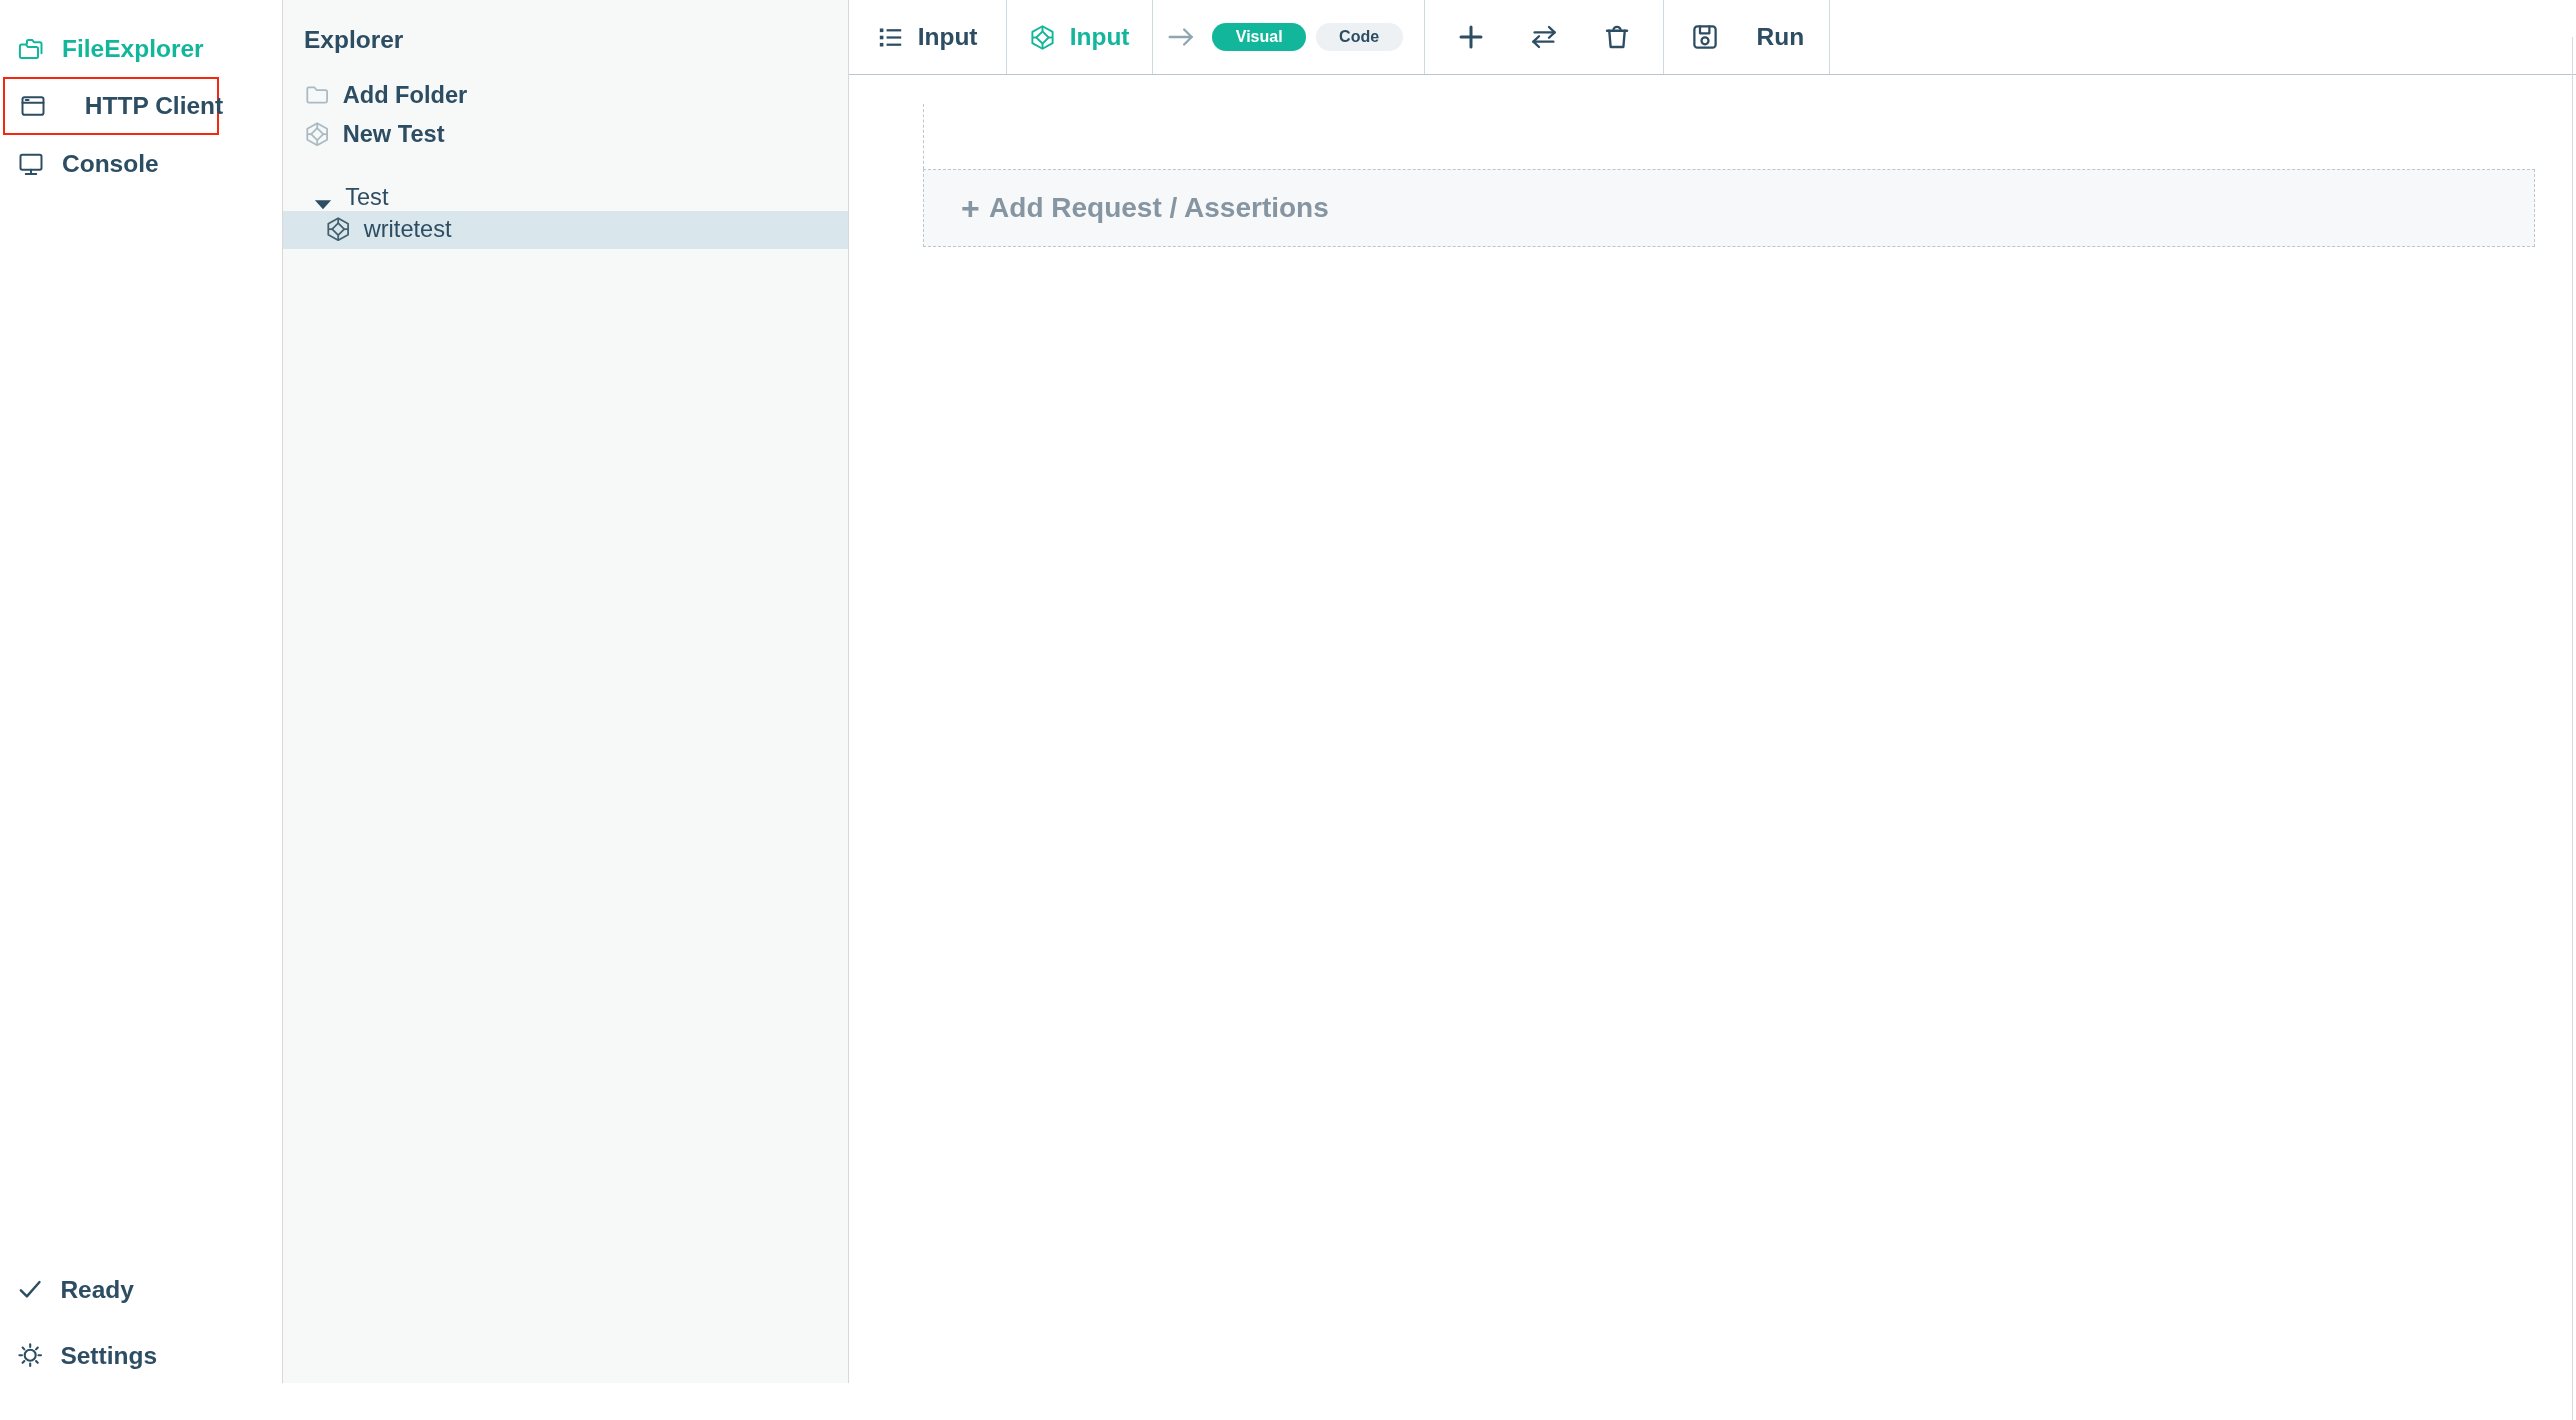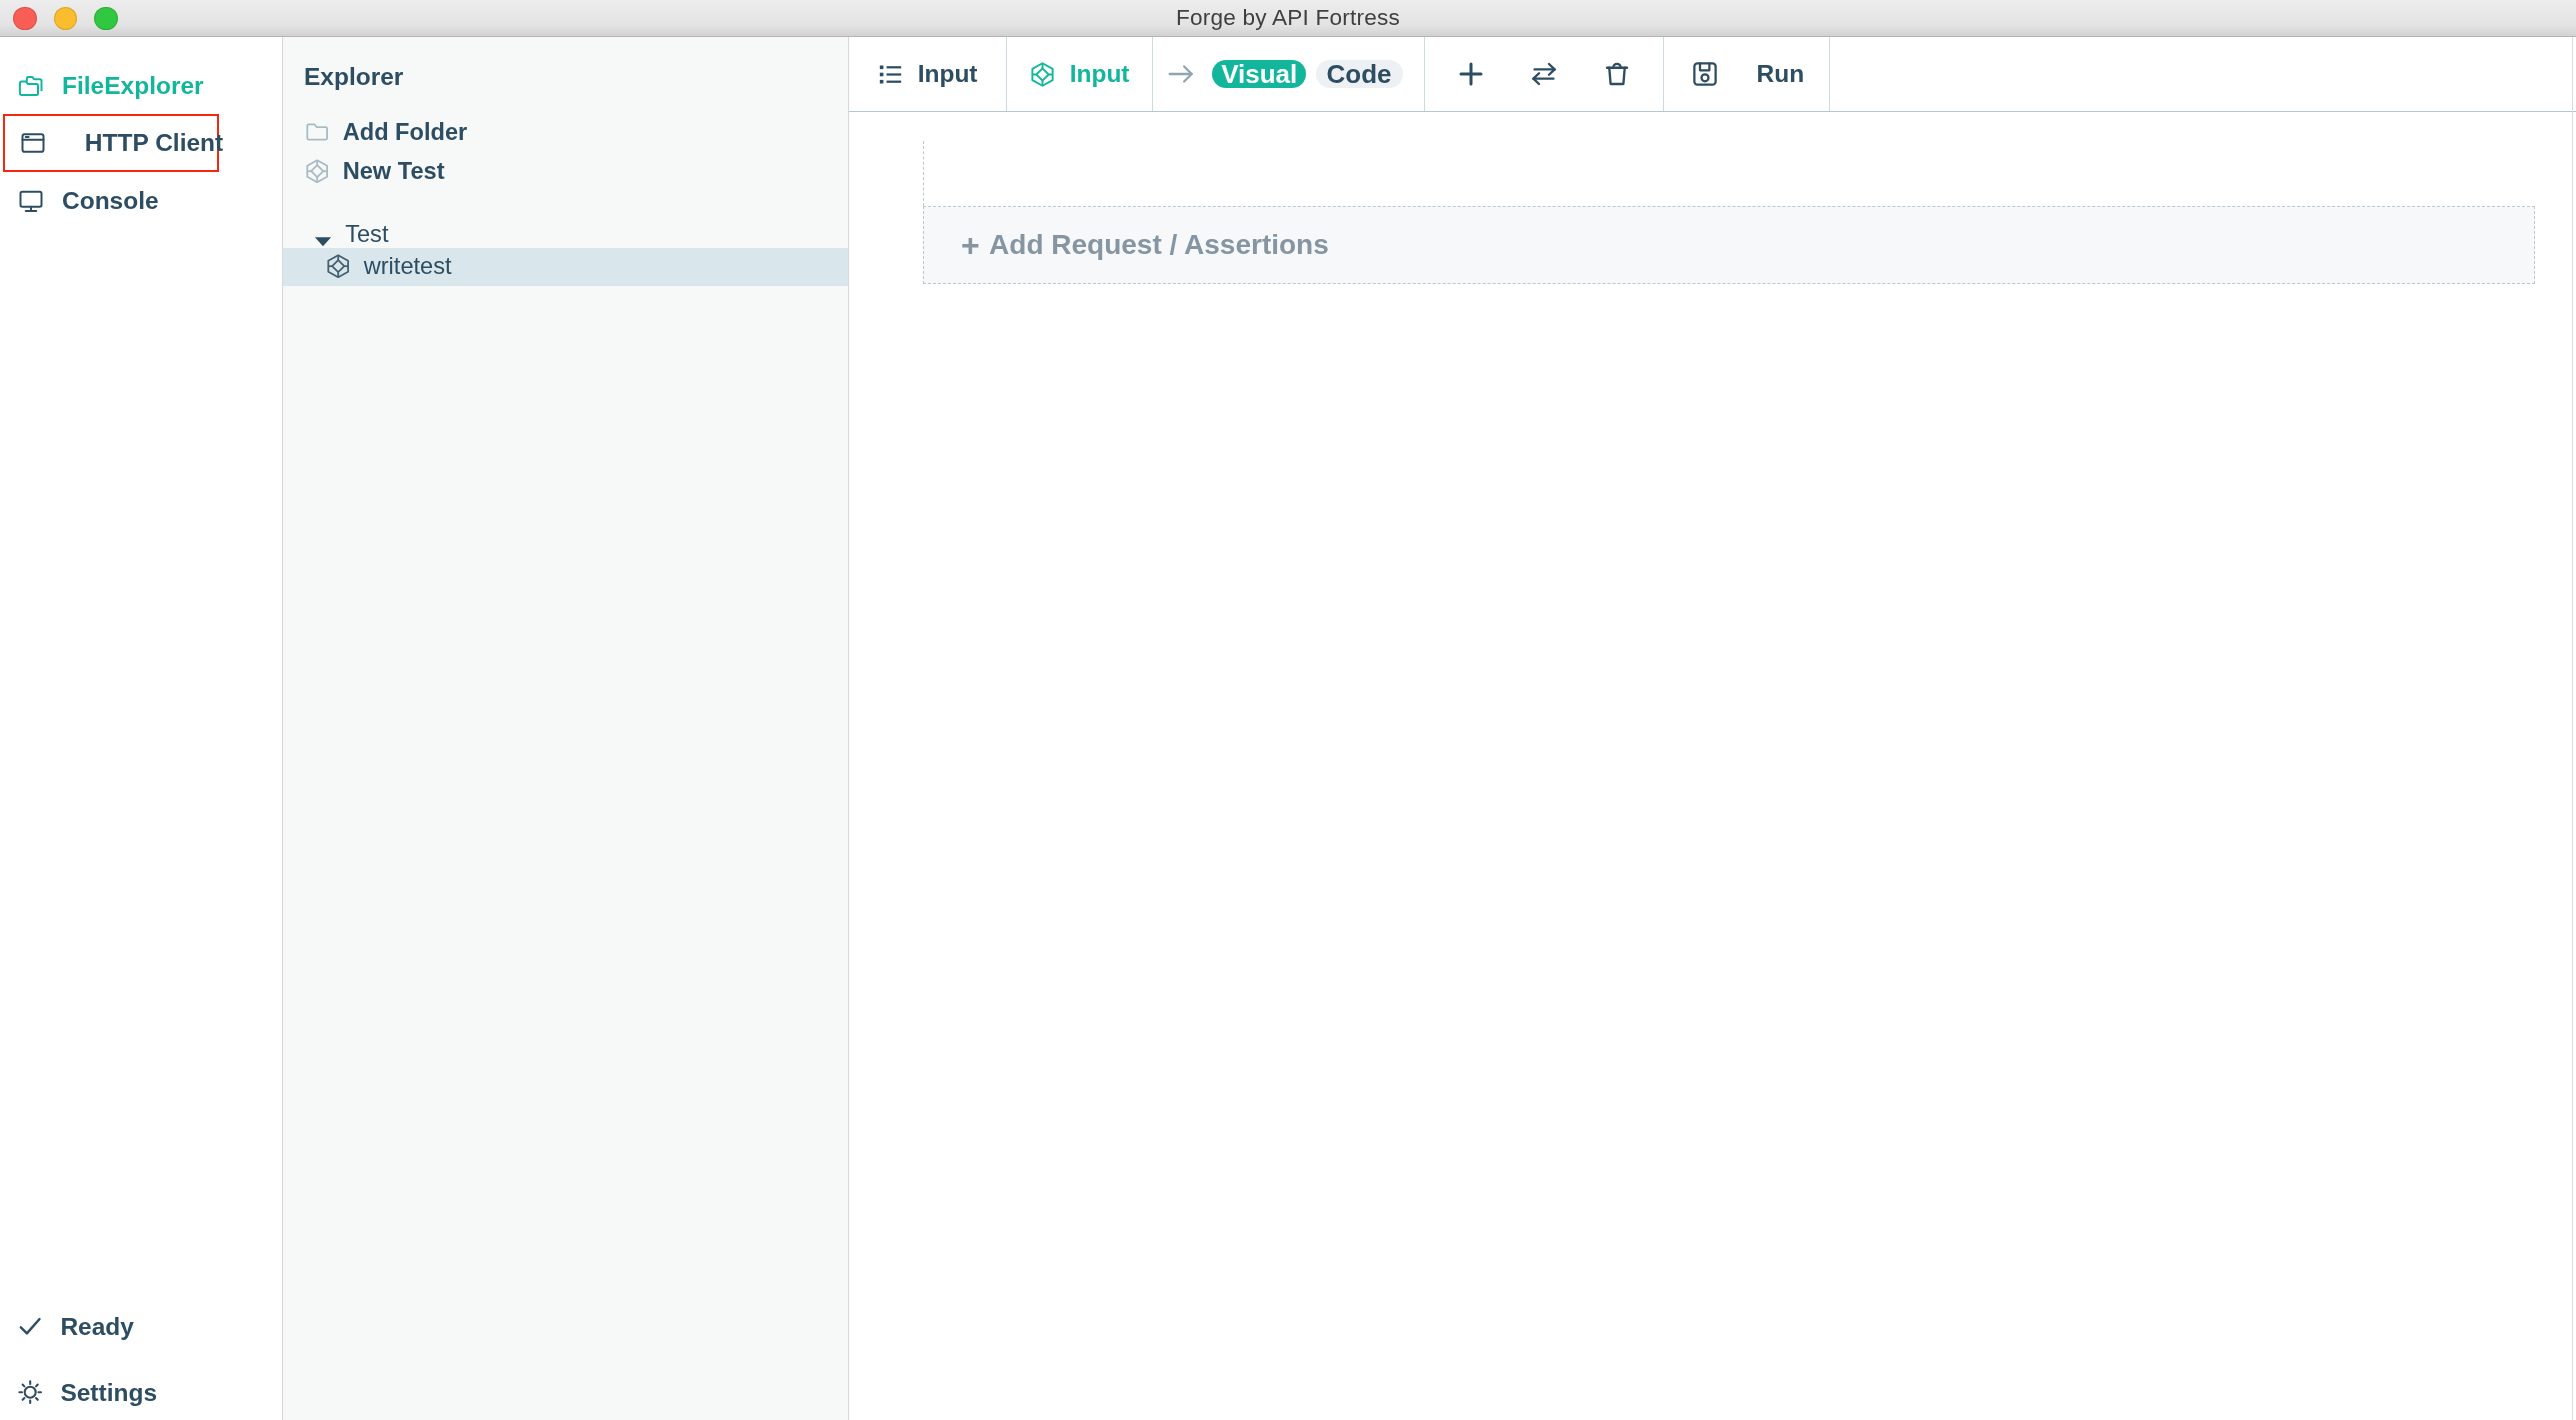--- a/index.html
+++ b/index.html
@@ -113,21 +113,21 @@
   }
   .tgroup.filler{flex:1;border-right:none;}
   .ttab{width:158px;justify-content:center;gap:13.2px;font-size:24.5px;font-weight:600;color:var(--navy);cursor:default;}
   .ttab.unit{width:146px;color:var(--accent);}
   .ttab svg{width:27px;height:27px;}
   .tmode{width:272px;padding-left:13.2px;}
   .tmode .flow-arrow{width:30px;height:30px;color:var(--arrow-gray);margin-right:16px;flex:0 0 auto;}
   .pill{
     height:28px;border-radius:14px;
     display:flex;align-items:center;justify-content:center;
-    font-size:26px;font-weight:600;cursor:default;
+    font-size:16px;font-weight:600;cursor:default;
   }
   .pill.visual{width:94px;background:var(--accent);color:#fff;}
   .pill.code{width:87px;background:#edf1f4;color:var(--navy);margin-left:9.4px;}
   .ticons{width:239px;justify-content:space-between;padding:0 30px;}
   .tbtn{width:32px;height:32px;display:flex;align-items:center;justify-content:center;color:var(--navy);cursor:default;}
   .tbtn svg{width:30px;height:30px;}
   .trun{width:166px;padding-left:24.5px;gap:36px;}
   .trun .run-label{font-size:24.5px;font-weight:600;color:var(--navy);cursor:default;}
 
   .content{flex:1;position:relative;}
@@ -149,28 +149,20 @@
     background:#d7dadc;
   }
 
   svg{display:block;}
 </style>
 </head>
 <body>
 
 <div class="window">
 
-  <div class="titlebar">
-    <div class="traffic-lights">
-      <div class="light red"></div>
-      <div class="light yellow"></div>
-      <div class="light green"></div>
-    </div>
-    <div class="titlebar-title">Forge by API Fortress</div>
-  </div>
 
   <div class="app">
 
     <div class="sidebar">
       <div class="side-item accent">
         <svg viewBox="0 0 24 24" fill="none" stroke="currentColor" stroke-width="1.7" stroke-linejoin="round" stroke-linecap="round">
           <path d="M8.5 7.5 v-2 a1.3 1.3 0 0 1 1.3-1.3 h3.2 l1.7 2.1 h5 a1.3 1.3 0 0 1 1.3 1.3 v8"></path>
           <path d="M2.5 9.5 a1.3 1.3 0 0 1 1.3-1.3 h3.9 l1.7 2.1 h7.3 a1.3 1.3 0 0 1 1.3 1.3 v6.9 a1.3 1.3 0 0 1-1.3 1.3 H3.8 a1.3 1.3 0 0 1-1.3-1.3 z"></path>
         </svg>
         <span>FileExplorer</span>

